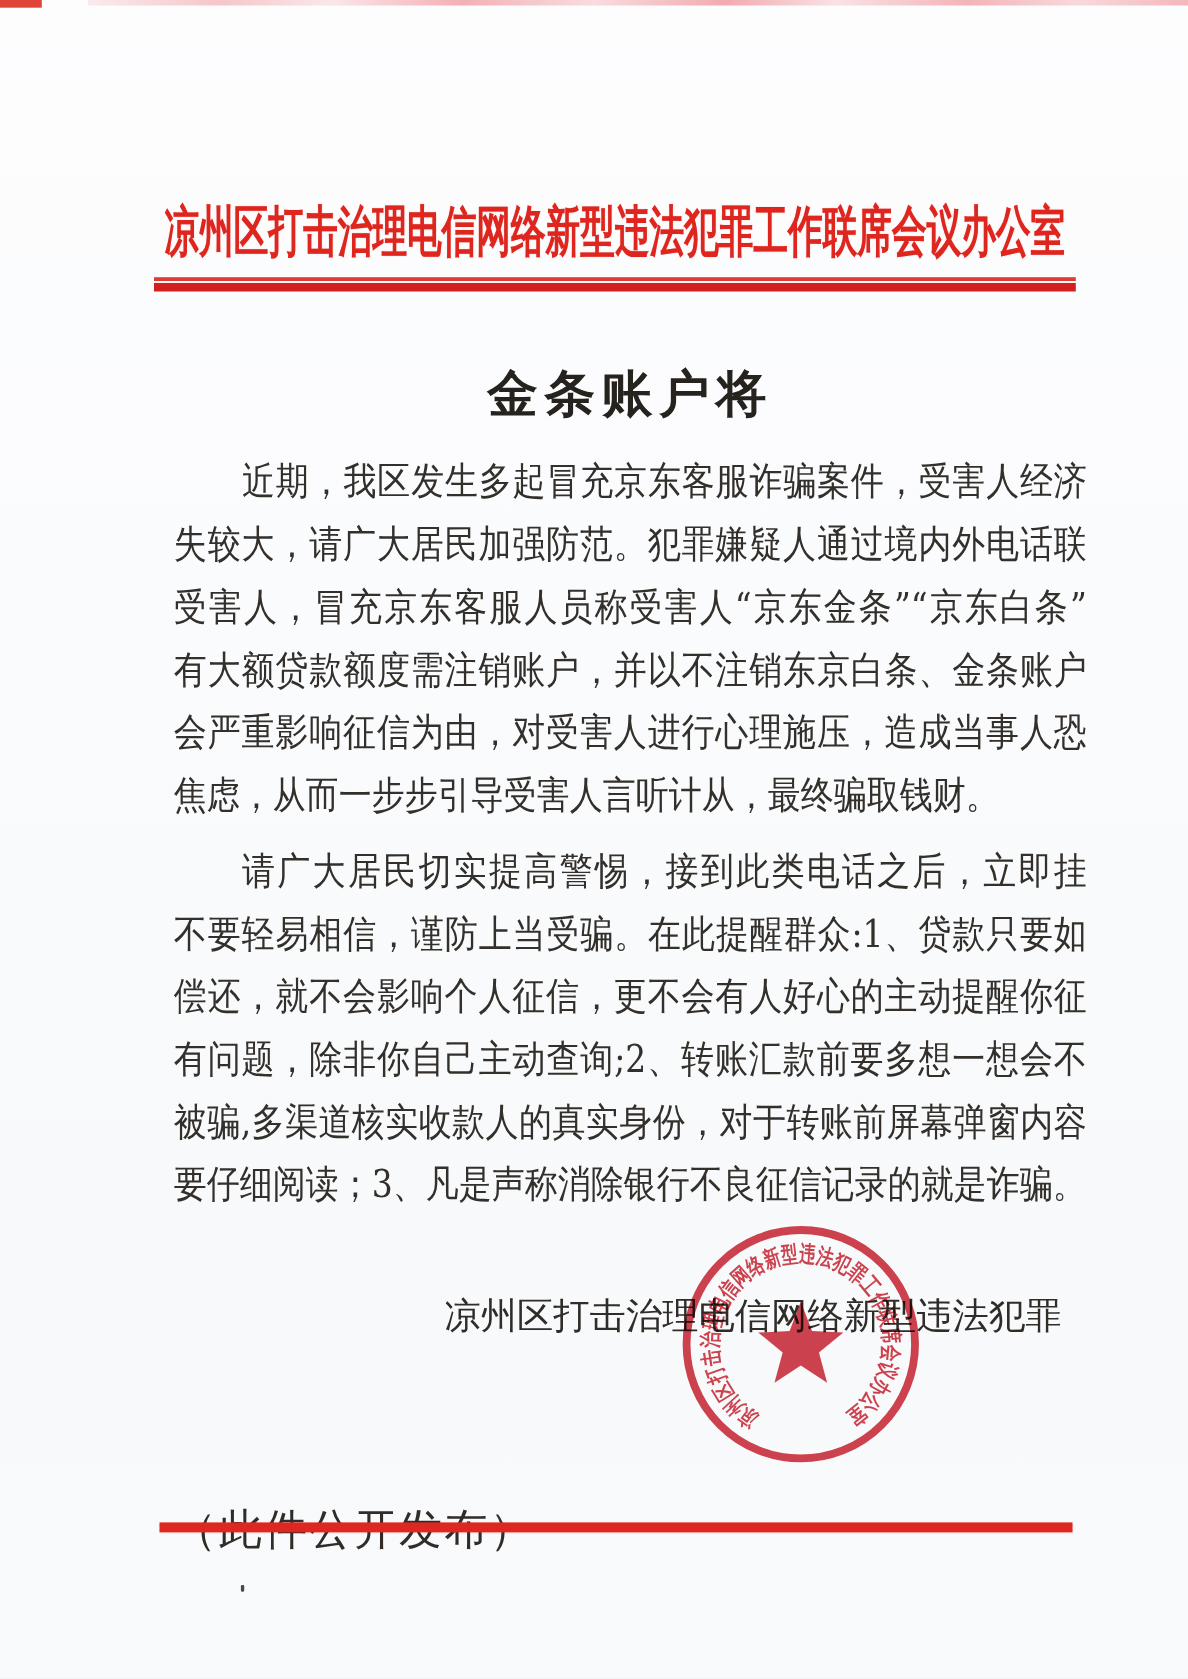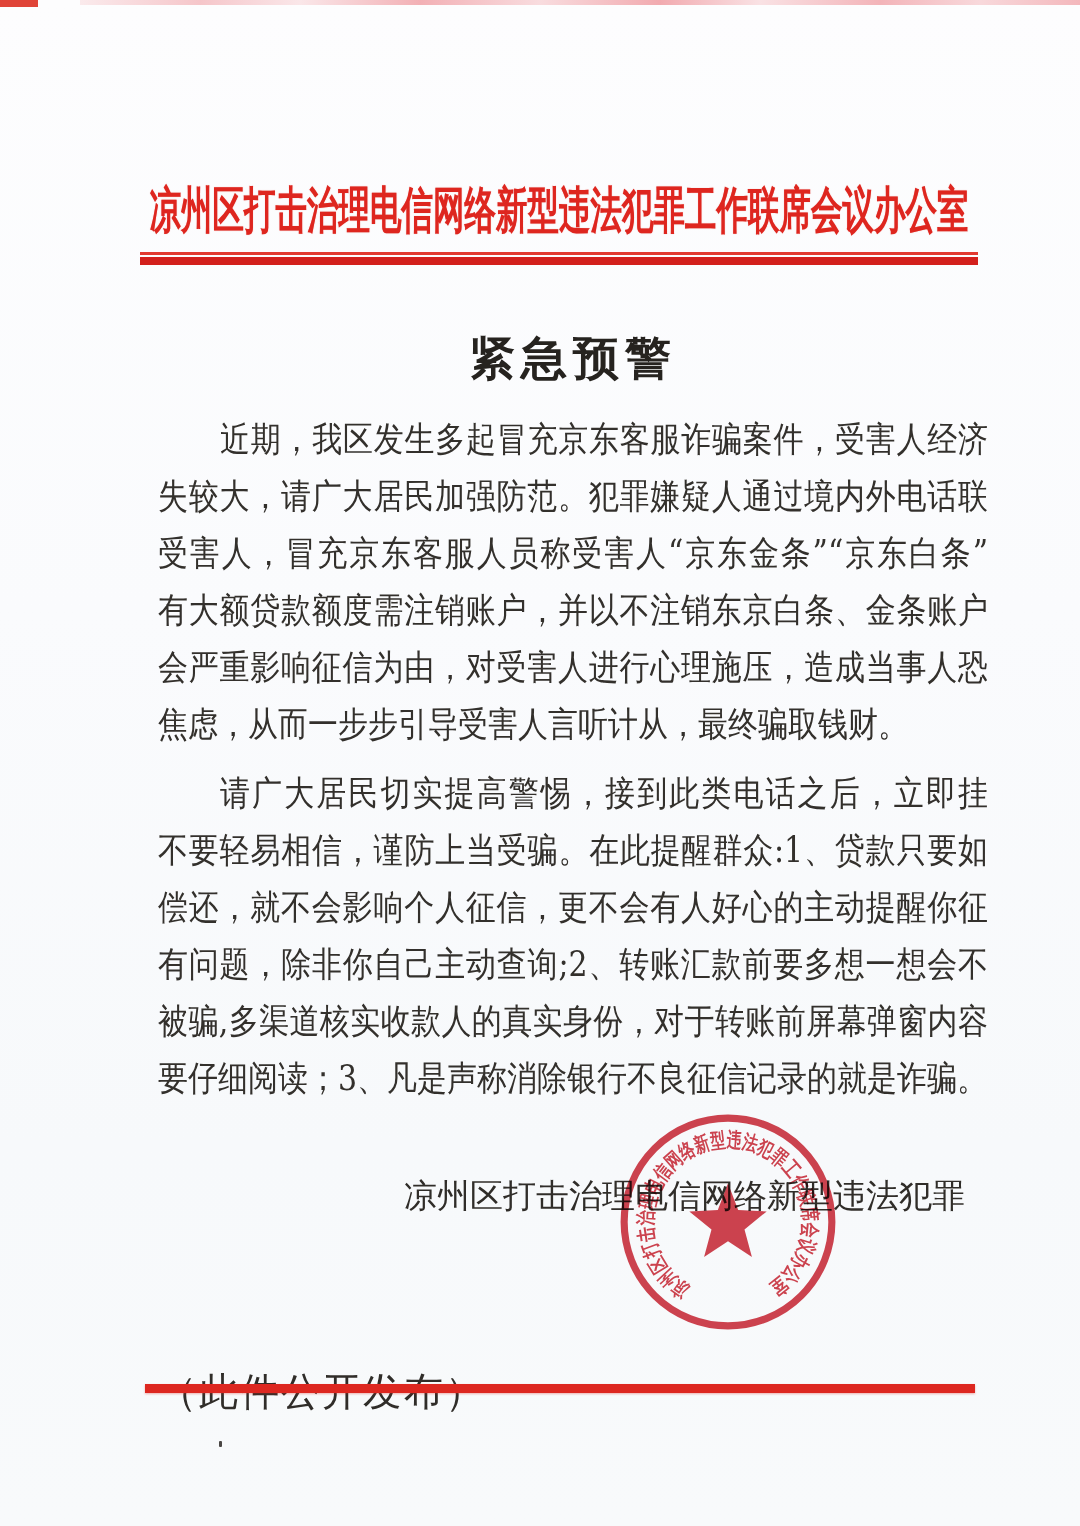--- a/index.html
+++ b/index.html
@@ -131,21 +131,21 @@
 
   <div class="top-artifact-strong"></div>
   <div class="top-artifact-faint"></div>
 
   <div class="letterhead">
     <span class="letterhead-text">凉州区打击治理电信网络新型违法犯罪工作联席会议办公室</span>
   </div>
 
   <div class="letterhead-rule"></div>
 
-  <div class="doc-title">紧急预警</div>
+  <div class="doc-title">金条账户将</div>
 
   <div class="doc-body">
     <div class="para">
       <div class="line first">近期，我区发生多起冒充京东客服诈骗案件，受害人经济损</div>
       <div class="line">失较大，请广大居民加强防范。犯罪嫌疑人通过境内外电话联系</div>
       <div class="line">受害人，冒充京东客服人员称受害人“京东金条”“京东白条”</div>
       <div class="line">有大额贷款额度需注销账户，并以不注销东京白条、金条账户将</div>
       <div class="line">会严重影响征信为由，对受害人进行心理施压，造成当事人恐慌</div>
       <div class="line last">焦虑，从而一步步引导受害人言听计从，最终骗取钱财。</div>
     </div>

